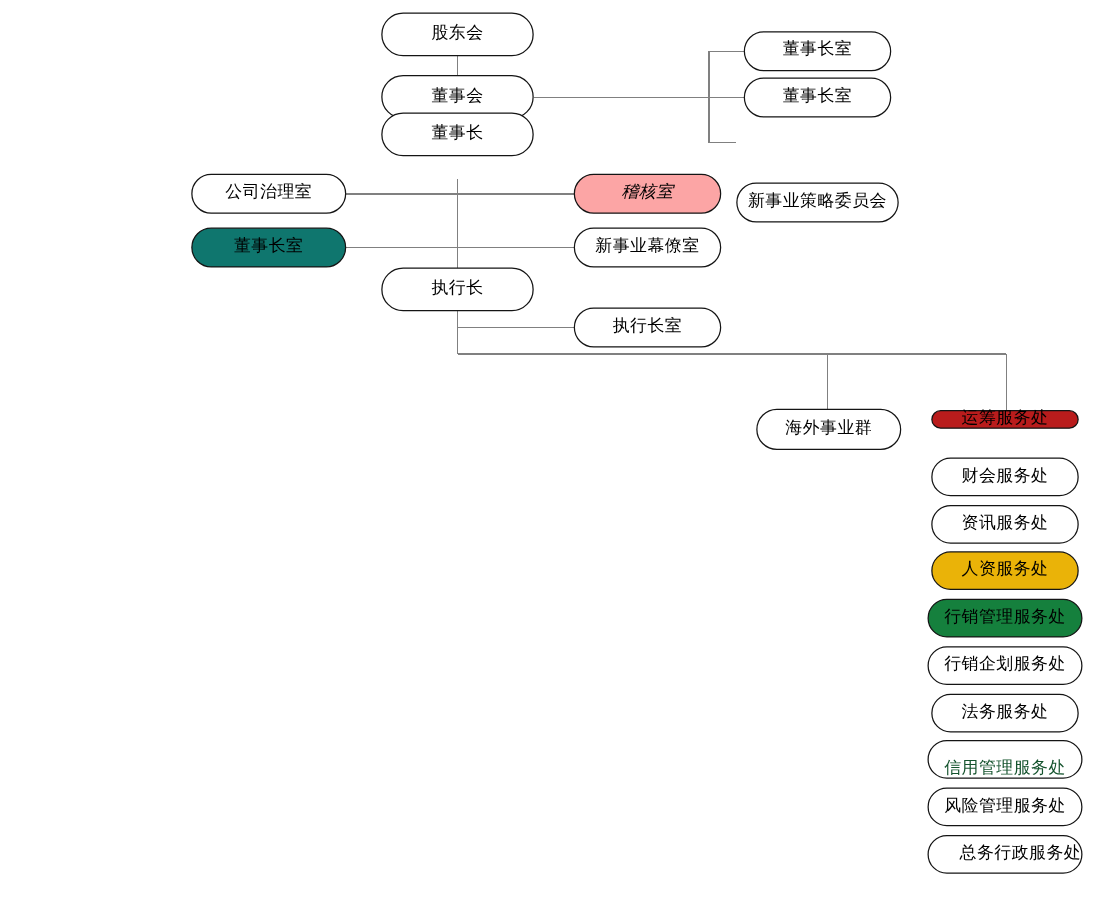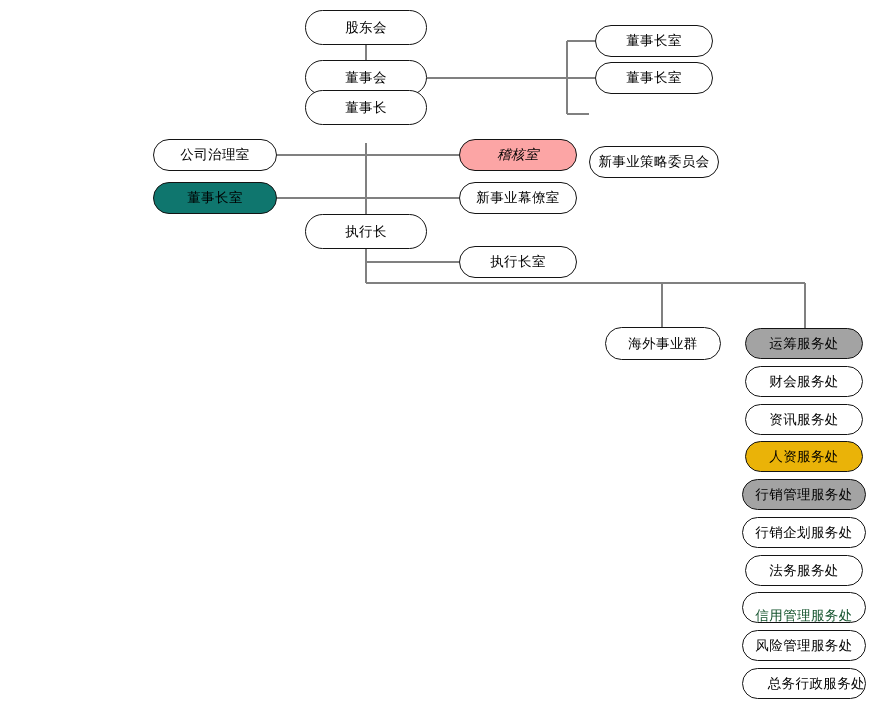--- a/index.html
+++ b/index.html
@@ -102,33 +102,33 @@
       </div>
       <div class="node" style="left: 459px; top: 182px; width: 118px; height: 32px; border-radius: 16px; border-color: rgb(20, 20, 20); background: rgb(255, 255, 255); color: rgb(0, 0, 0);">
         <span class="node-label">新事业幕僚室</span>
       </div>
       <div class="node" style="left: 459px; top: 246px; width: 118px; height: 32px; border-radius: 16px; border-color: rgb(20, 20, 20); background: rgb(255, 255, 255); color: rgb(0, 0, 0);">
         <span class="node-label">执行长室</span>
       </div>
       <div class="node" style="left: 605px; top: 327px; width: 116px; height: 33px; border-radius: 16.5px; border-color: rgb(20, 20, 20); background: rgb(255, 255, 255); color: rgb(0, 0, 0);">
         <span class="node-label">海外事业群</span>
       </div>
-      <div class="node" style="left: 745px; top: 328px; width: 118px; height: 31px; border-radius: 15.5px; border-color: rgb(20, 20, 20); background: #a3a3a3; color: rgb(0, 0, 0); text-align: center;">
+      <div class="node" style="left: 745px; top: 328px; width: 118px; height: 15px; border-radius: 15.5px; border-color: rgb(20, 20, 20); background: #b91c1c; color: rgb(0, 0, 0); text-align: center;">
         <span class="node-label">运筹服务处</span>
       </div>
       <div class="node" style="left: 745px; top: 366px; width: 118px; height: 31px; border-radius: 15.5px; border-color: rgb(20, 20, 20); background: rgb(255, 255, 255); color: rgb(0, 0, 0);">
         <span class="node-label">财会服务处</span>
       </div>
       <div class="node" style="left: 745px; top: 404px; width: 118px; height: 31px; border-radius: 15.5px; border-color: rgb(20, 20, 20); background: rgb(255, 255, 255); color: rgb(0, 0, 0);">
         <span class="node-label">资讯服务处</span>
       </div>
       <div class="node" style="left: 745px; top: 441px; width: 118px; height: 31px; border-radius: 15.5px; border-color: rgb(20, 20, 20); background: #eab308; color: rgb(0, 0, 0);">
         <span class="node-label">人资服务处</span>
       </div>
-      <div class="node" style="left: 742px; top: 479px; width: 124px; height: 31px; border-radius: 15.5px; border-color: rgb(20, 20, 20); background: #a3a3a3; color: rgb(0, 0, 0);">
+      <div class="node" style="left: 742px; top: 479px; width: 124px; height: 31px; border-radius: 15.5px; border-color: rgb(20, 20, 20); background: #15803d; color: rgb(0, 0, 0);">
         <span class="node-label">行销管理服务处</span>
       </div>
       <div class="node" style="left: 742px; top: 517px; width: 124px; height: 31px; border-radius: 15.5px; border-color: rgb(20, 20, 20); background: rgb(255, 255, 255); color: rgb(0, 0, 0);">
         <span class="node-label">行销企划服务处</span>
       </div>
       <div class="node" style="left: 745px; top: 555px; width: 118px; height: 31px; border-radius: 15.5px; border-color: rgb(20, 20, 20); background: rgb(255, 255, 255); color: rgb(0, 0, 0);">
         <span class="node-label">法务服务处</span>
       </div>
       <div class="node" style="left: 742px; top: 592px; width: 124px; height: 31px; border-radius: 15.5px; border-color: rgb(20, 20, 20); background: rgb(255, 255, 255); color: #14532d; align-items: flex-end;">
         <span class="node-label">信用管理服务处</span>

